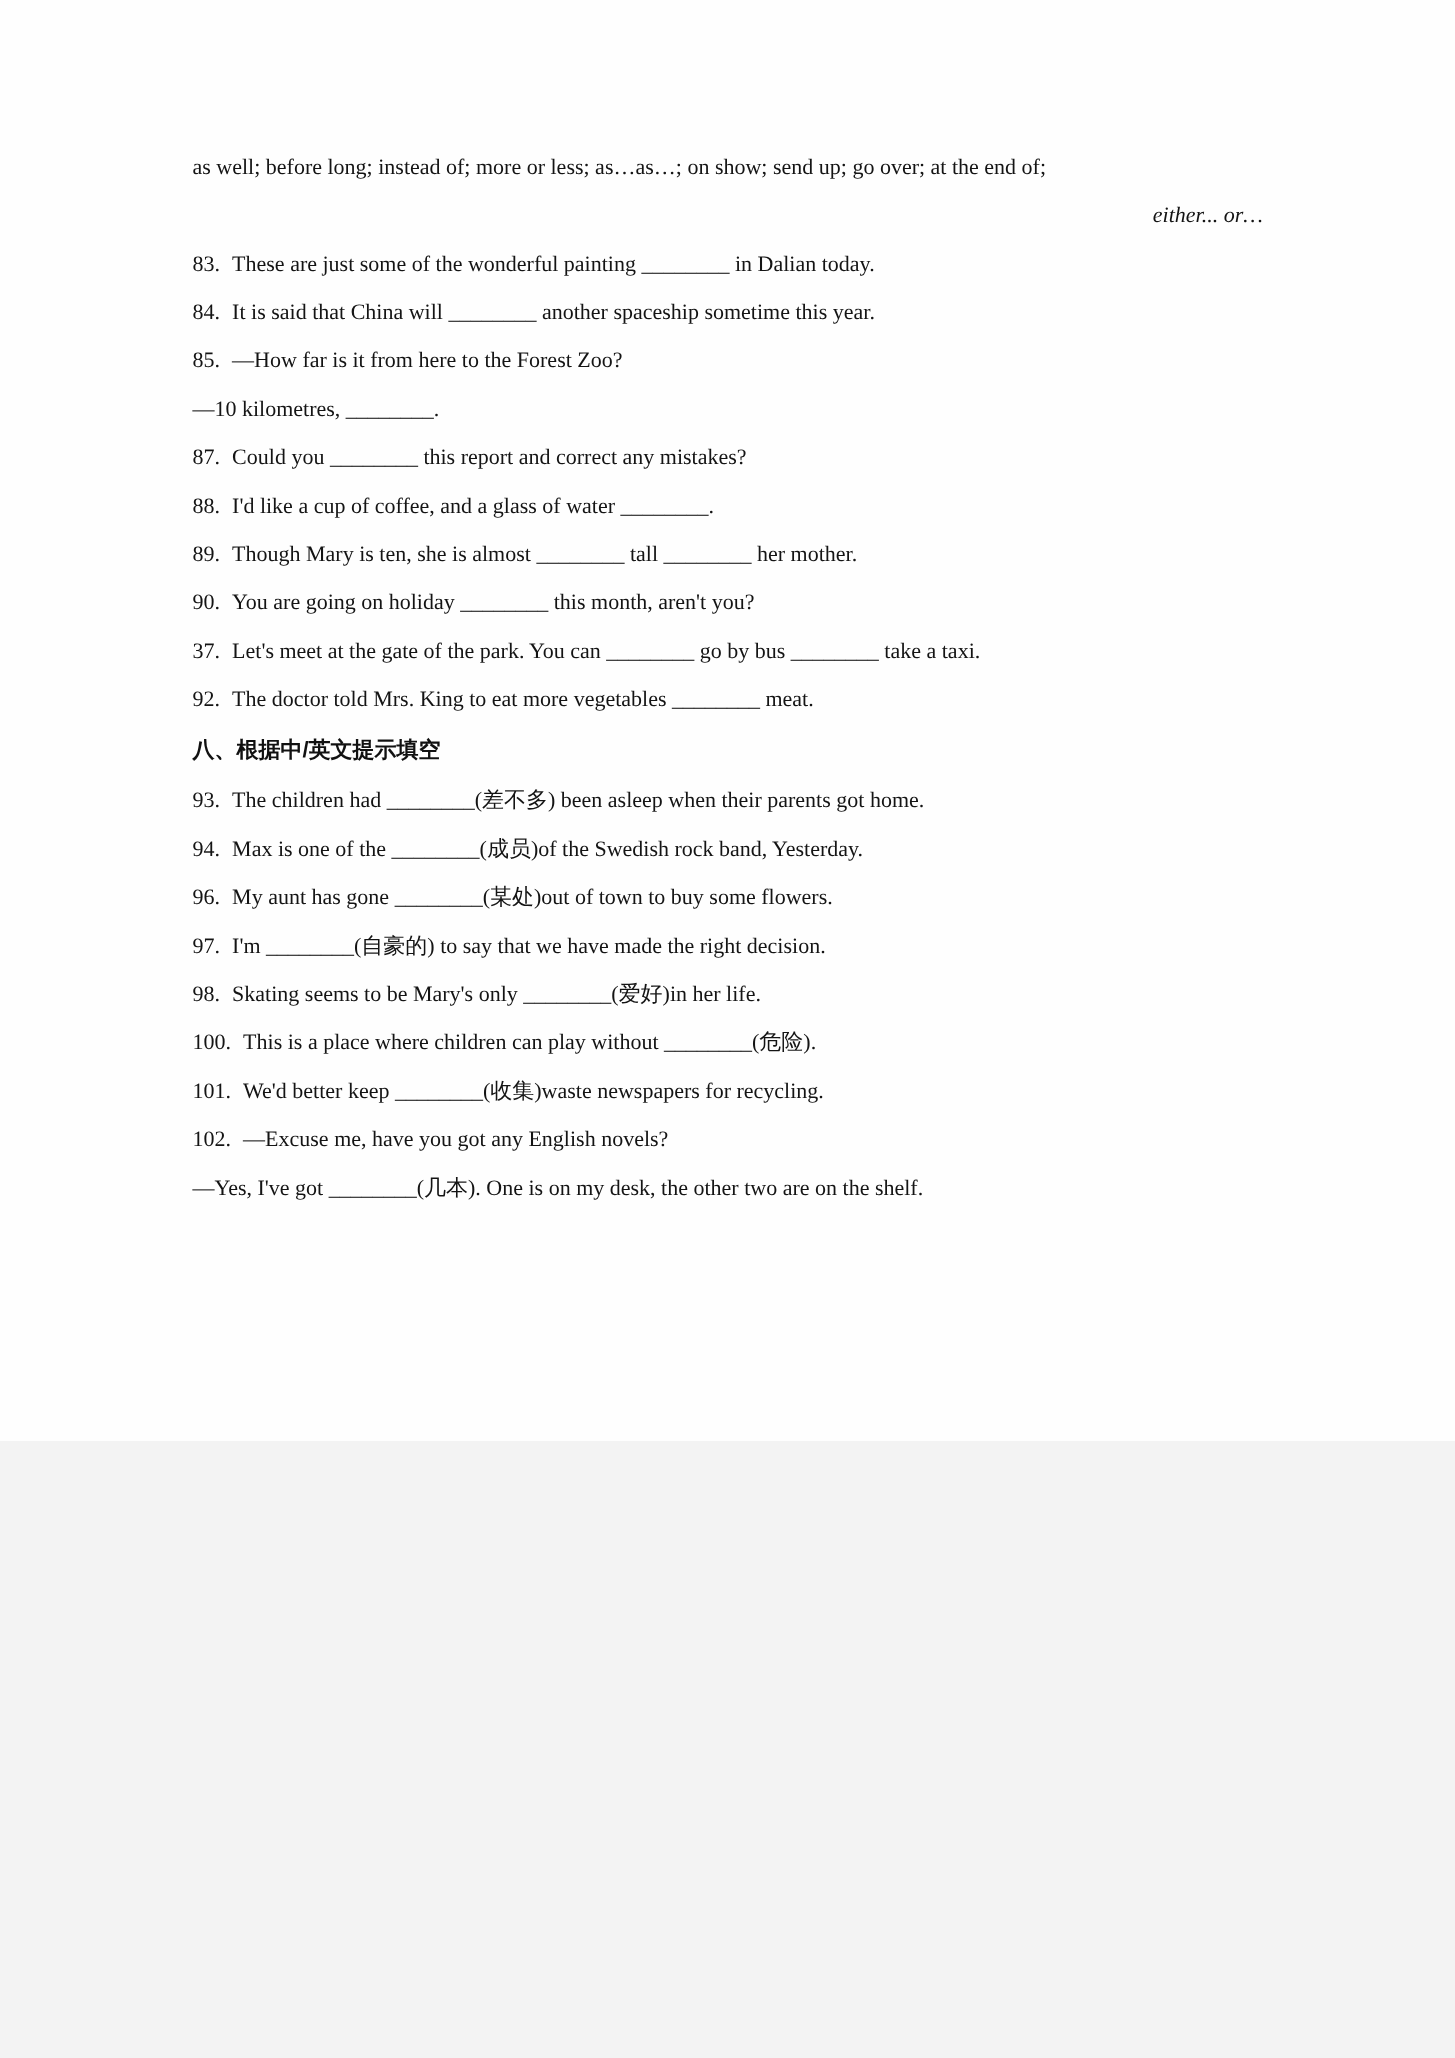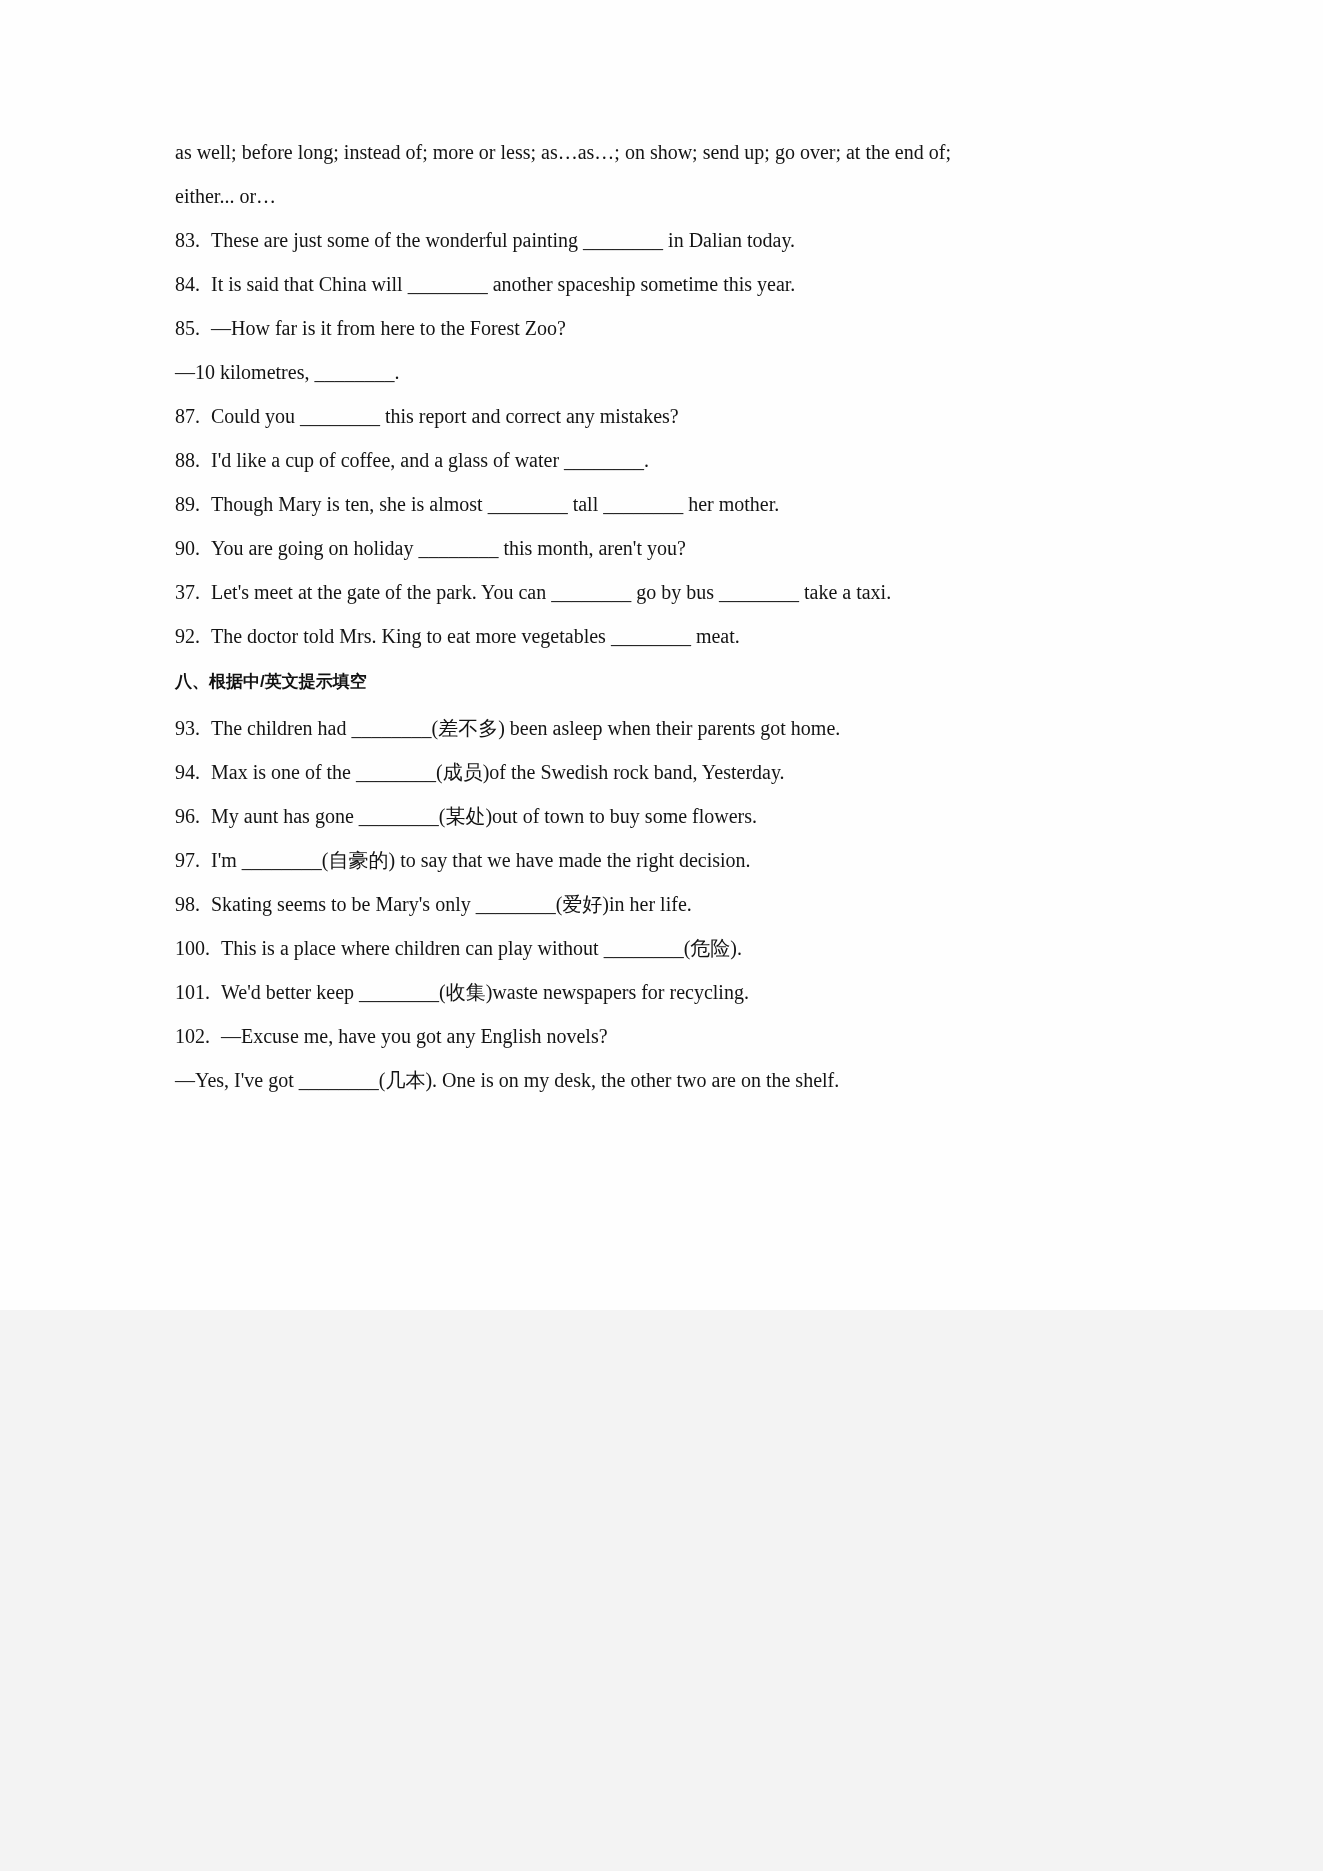--- a/index.html
+++ b/index.html
@@ -14,28 +14,28 @@
     font-family: "Liberation Serif", "DejaVu Serif", serif;
     font-size: 20px;
     color: #141414;
     overflow: hidden;
   }
   .line {
     margin: 0;
     line-height: 44px;
     white-space: nowrap;
   }
-  .center { text-align: left; white-space: normal; }
+  .center { text-align: right; white-space: normal; font-style: italic; }
   .num:not(:empty) { margin-right: 11px; }
   .section {
     margin: 0;
     line-height: 48px;
     font-family: "Liberation Sans", "DejaVu Sans", sans-serif;
     font-weight: bold;
-    font-size: 17px;
+    font-size: 20px;
     color: #111;
   }
 </style>
 </head>
 <body>
 
 <div class="page">
 
   <p class="line"><span class="txt">as well; before long; instead of; more or less; as…as…; on show; send up; go over; at the end of;</span></p>
   <p class="line center"><span class="txt">either... or…</span></p>

